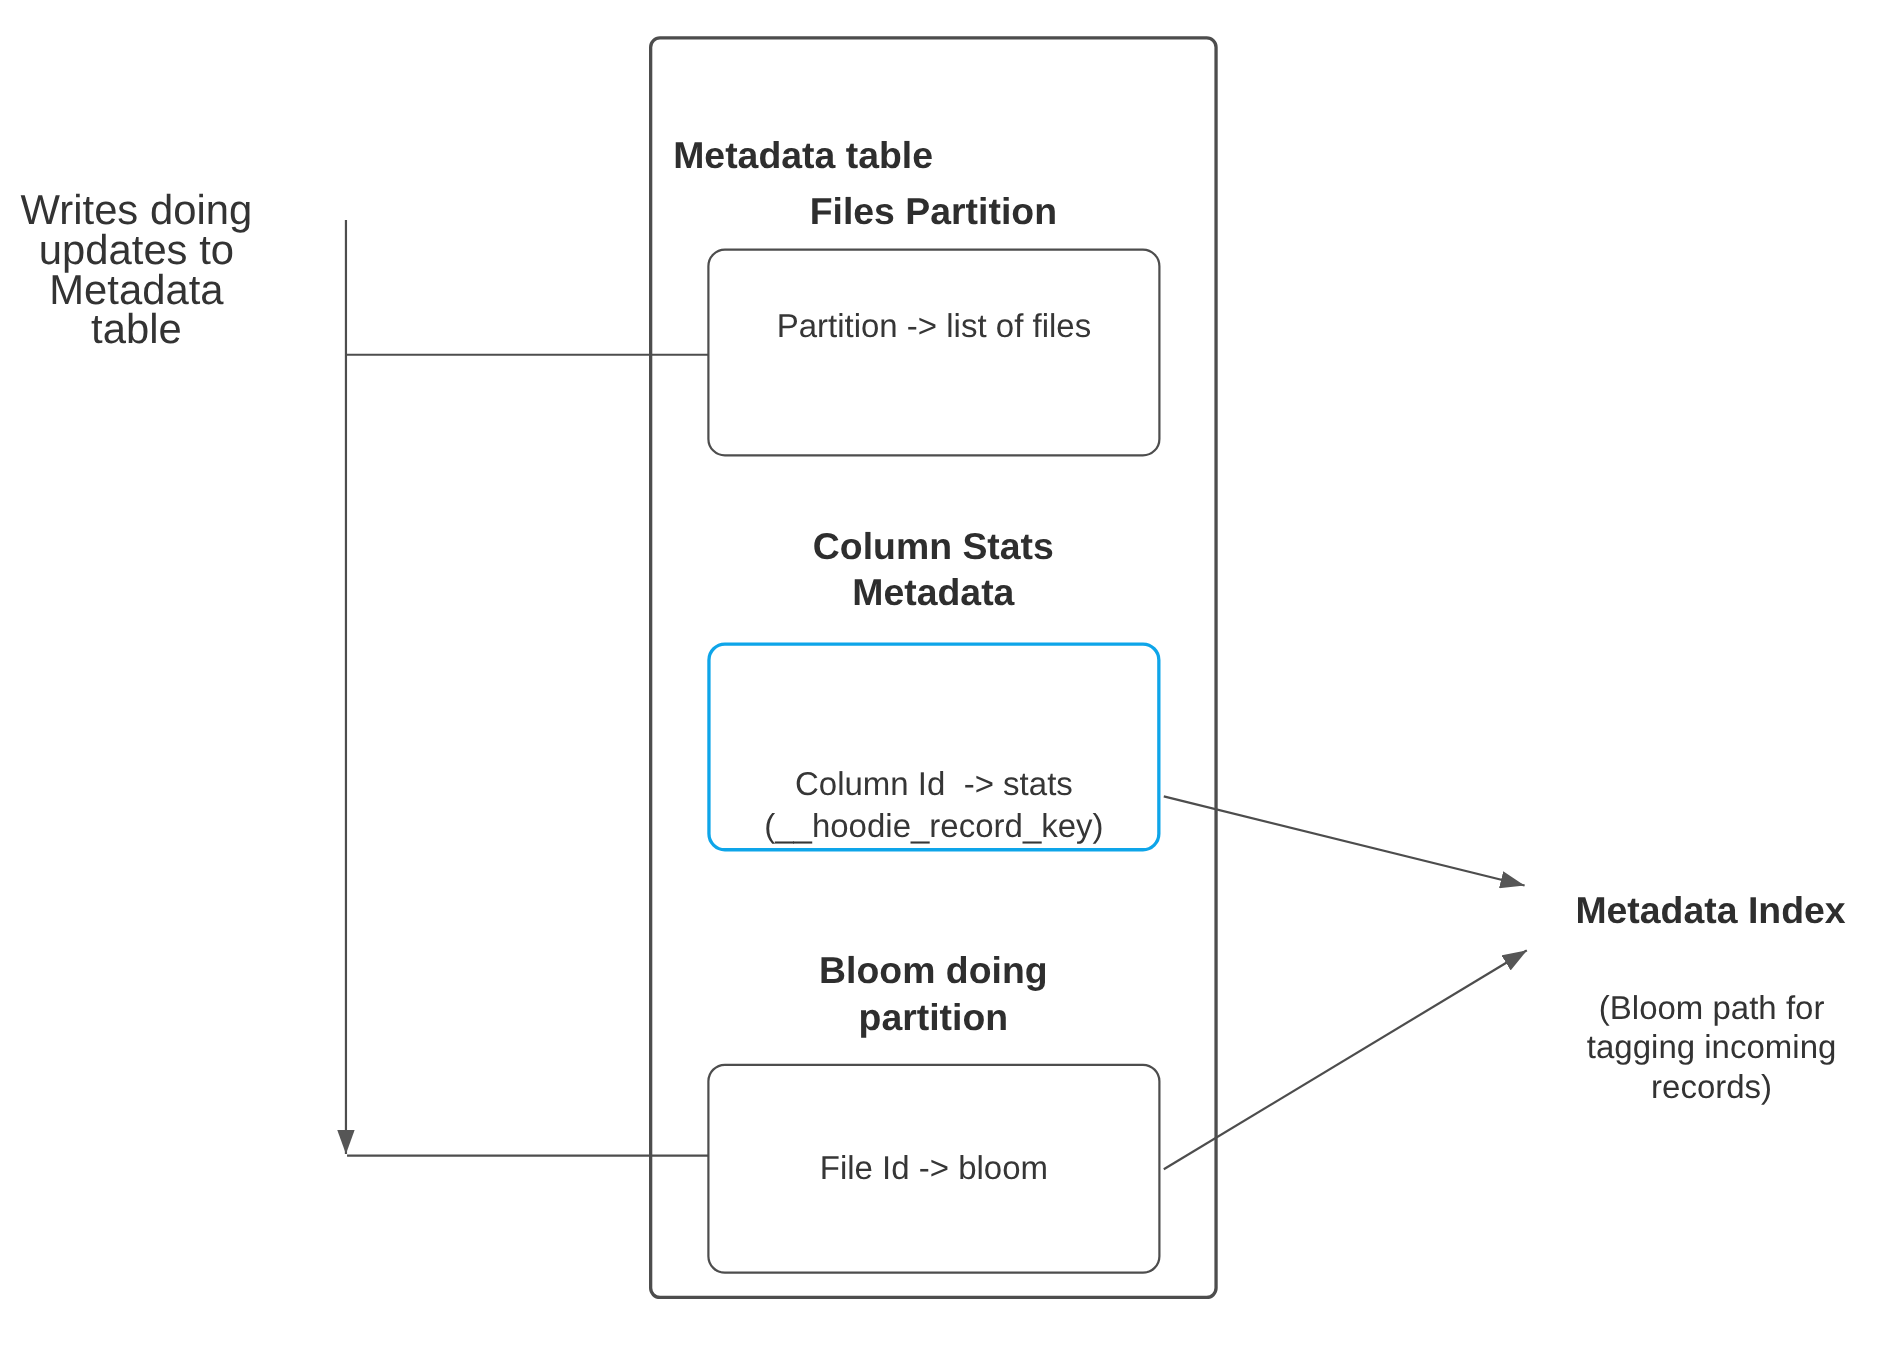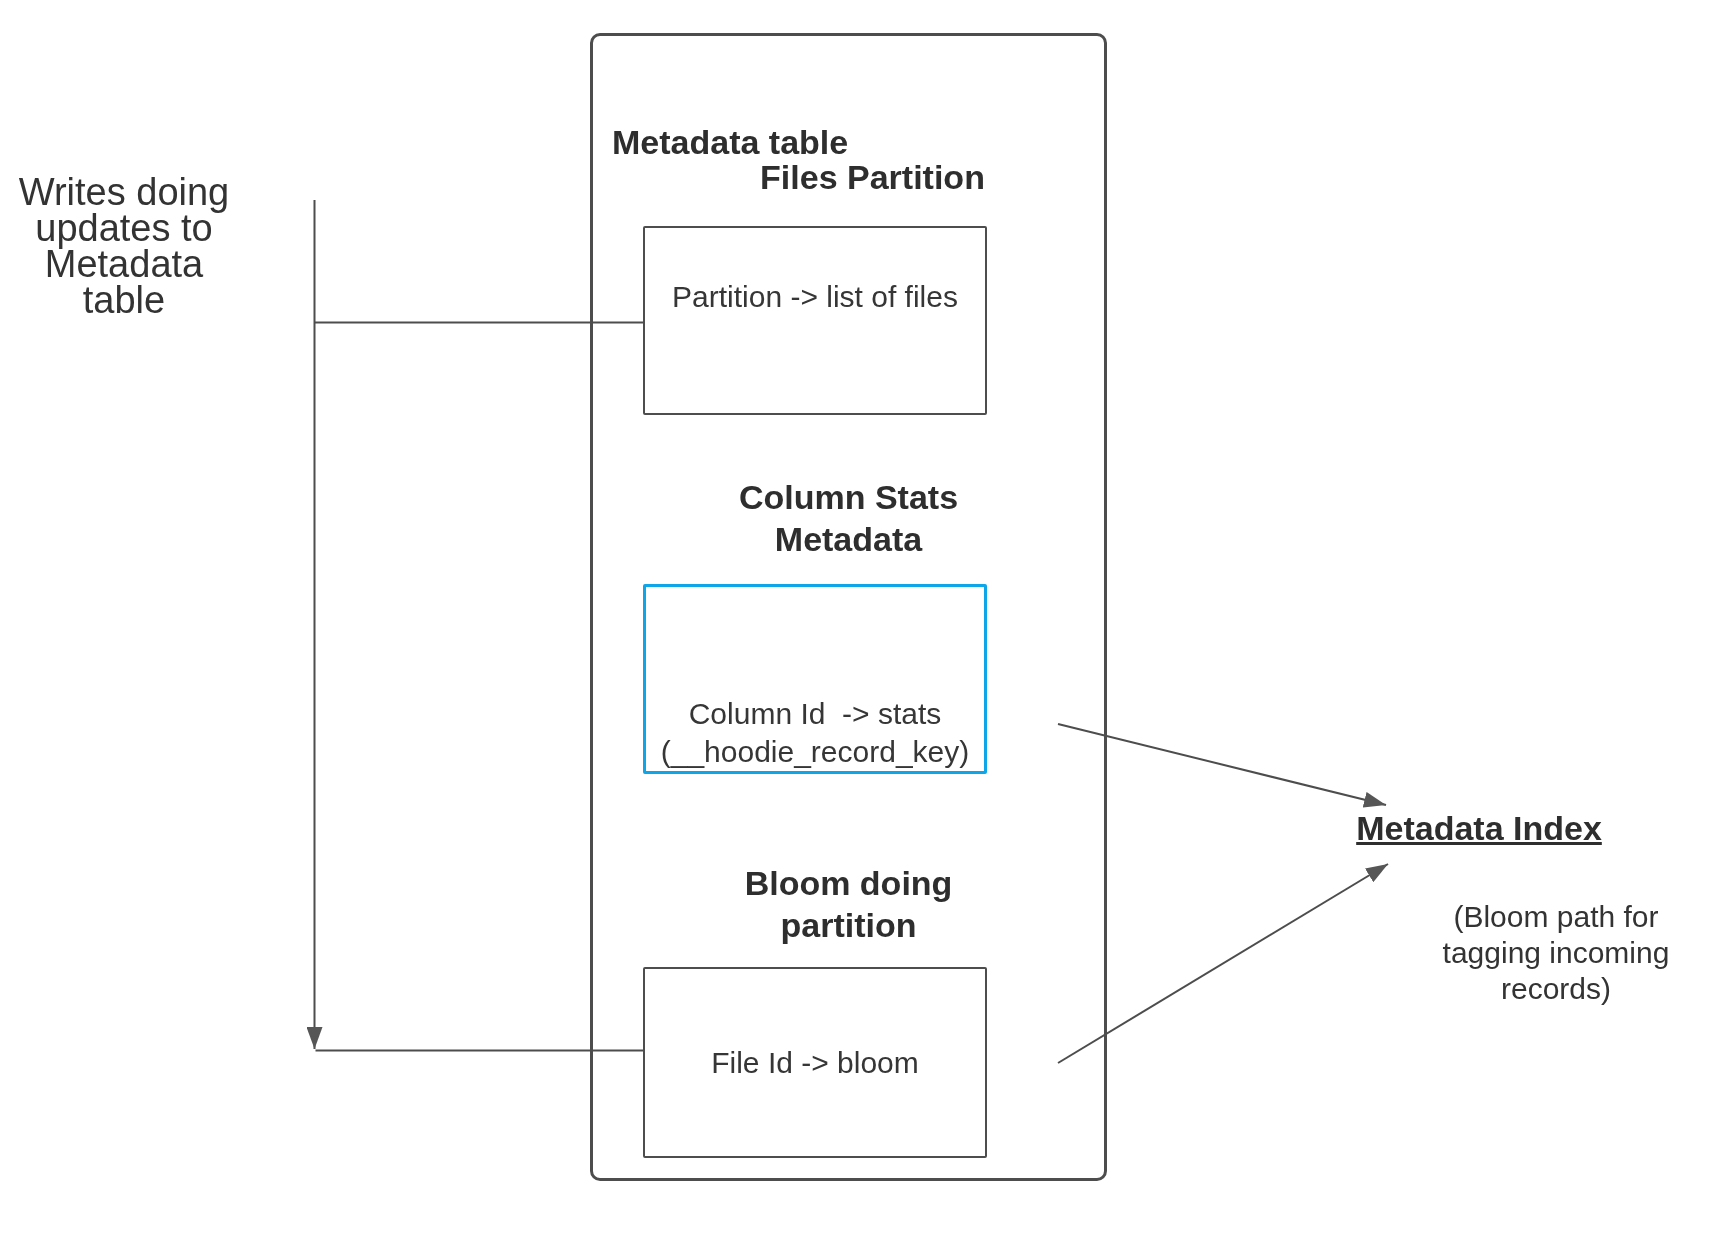--- a/index.html
+++ b/index.html
@@ -50,57 +50,56 @@
   }
   .part-heading {
     position: absolute;
     left: 0; width: 100%;
     text-align: center;
     font-size: 34px;
     font-weight: bold;
     line-height: 42px;
     color: #2e2e2e;
   }
-  .h-files  { top: 120px; margin-left: 24px; }
+  .h-files  { top: 136px; }
   .h-column { top: 440px; }
   .h-bloom  { top: 826px; }
 
   .node {
     position: absolute;
     left: 50px;
-    width: 344px;
+    width: 412px;
     border: 2px solid #4d4d4d;
-    border-radius: 2px;
+    border-radius: 16px;
     background: #ffffff;
     display: flex;
     align-items: center;
     justify-content: center;
     box-sizing: border-box;
   }
   .node-files  { top: 190px; height: 189px; }
   .node-column { top: 548px; height: 190px; border: 3px solid #0ea5e9; align-items: flex-end; }
   .node-bloom  { top: 931px; height: 191px; }
   .node-label {
     font-size: 30px;
     line-height: 38px;
     text-align: center;
     color: #363636;
   }
   .node-files .node-label { margin-bottom: 48px; }
 
   .index-title {
     position: absolute;
-    left: 1319px; top: 807px;
+    left: 1395px; top: 807px;
     width: 320px;
     text-align: center;
     font-size: 34px;
     font-weight: bold;
     line-height: 42px;
     color: #2e2e2e;
-    text-decoration: underline;
   }
   .index-sub {
     position: absolute;
     left: 1405px; top: 899px;
     width: 302px;
     text-align: center;
     font-size: 30px;
     line-height: 36px;
     color: #333333;
   }

